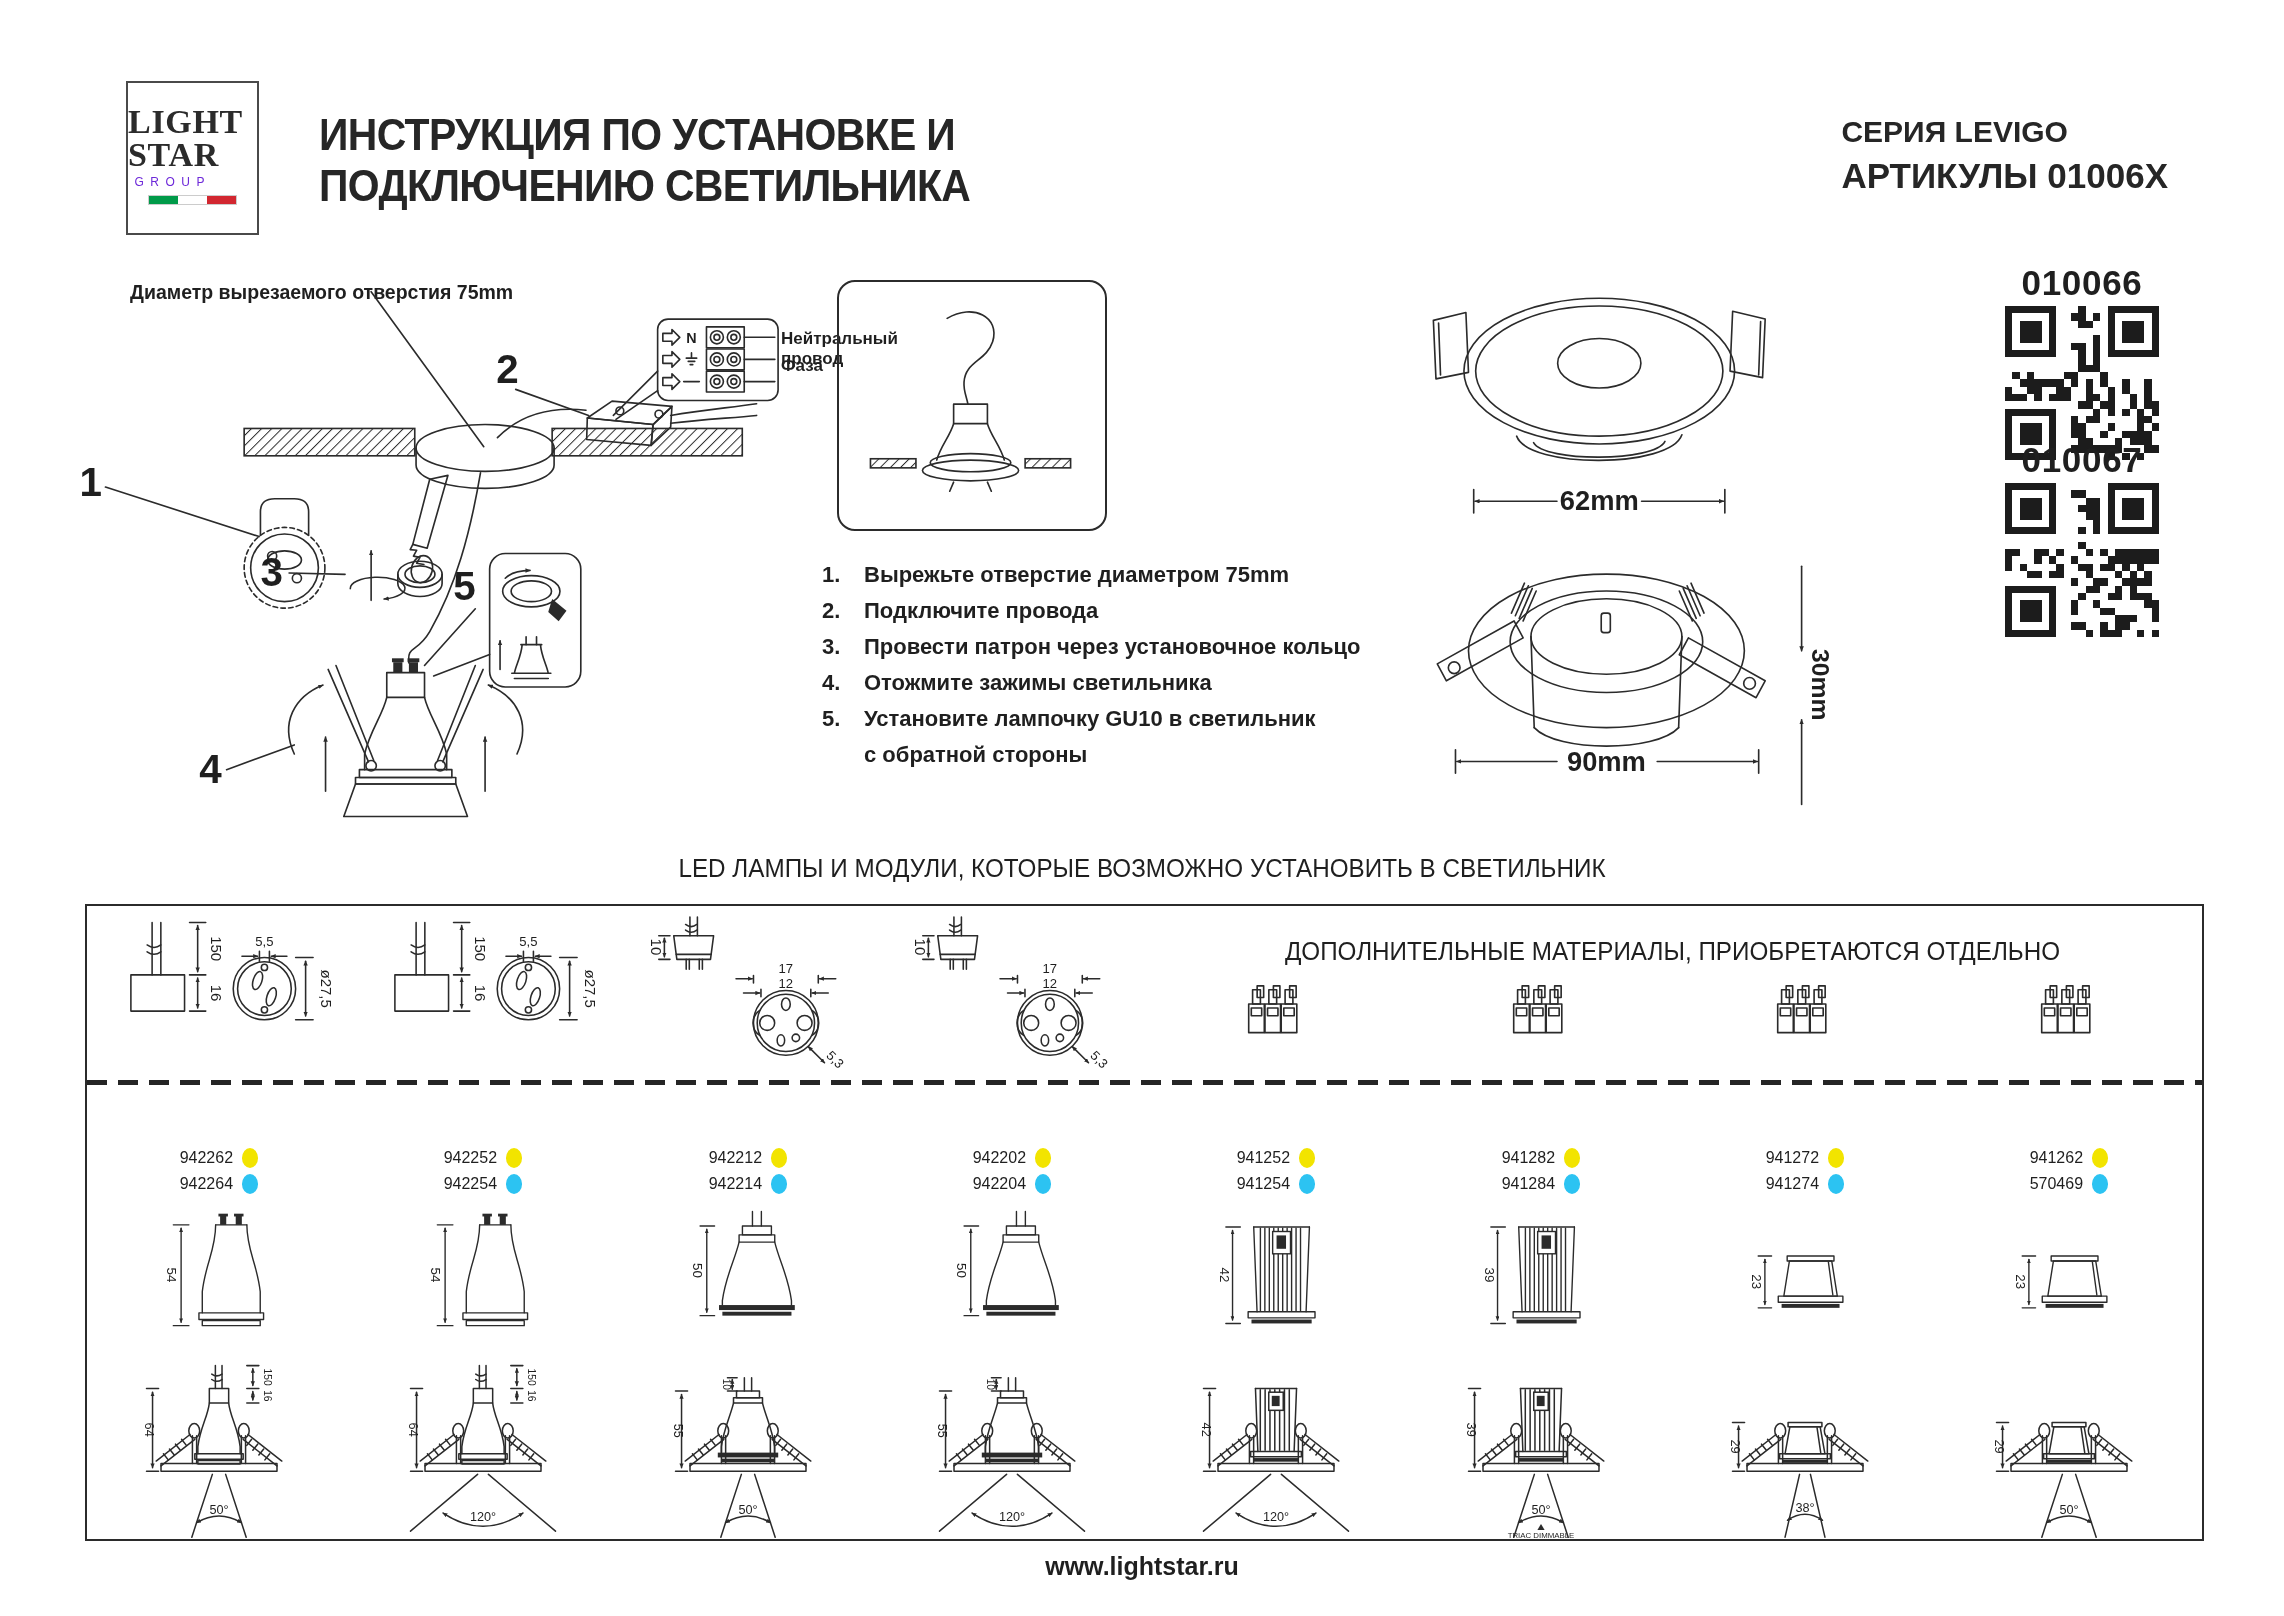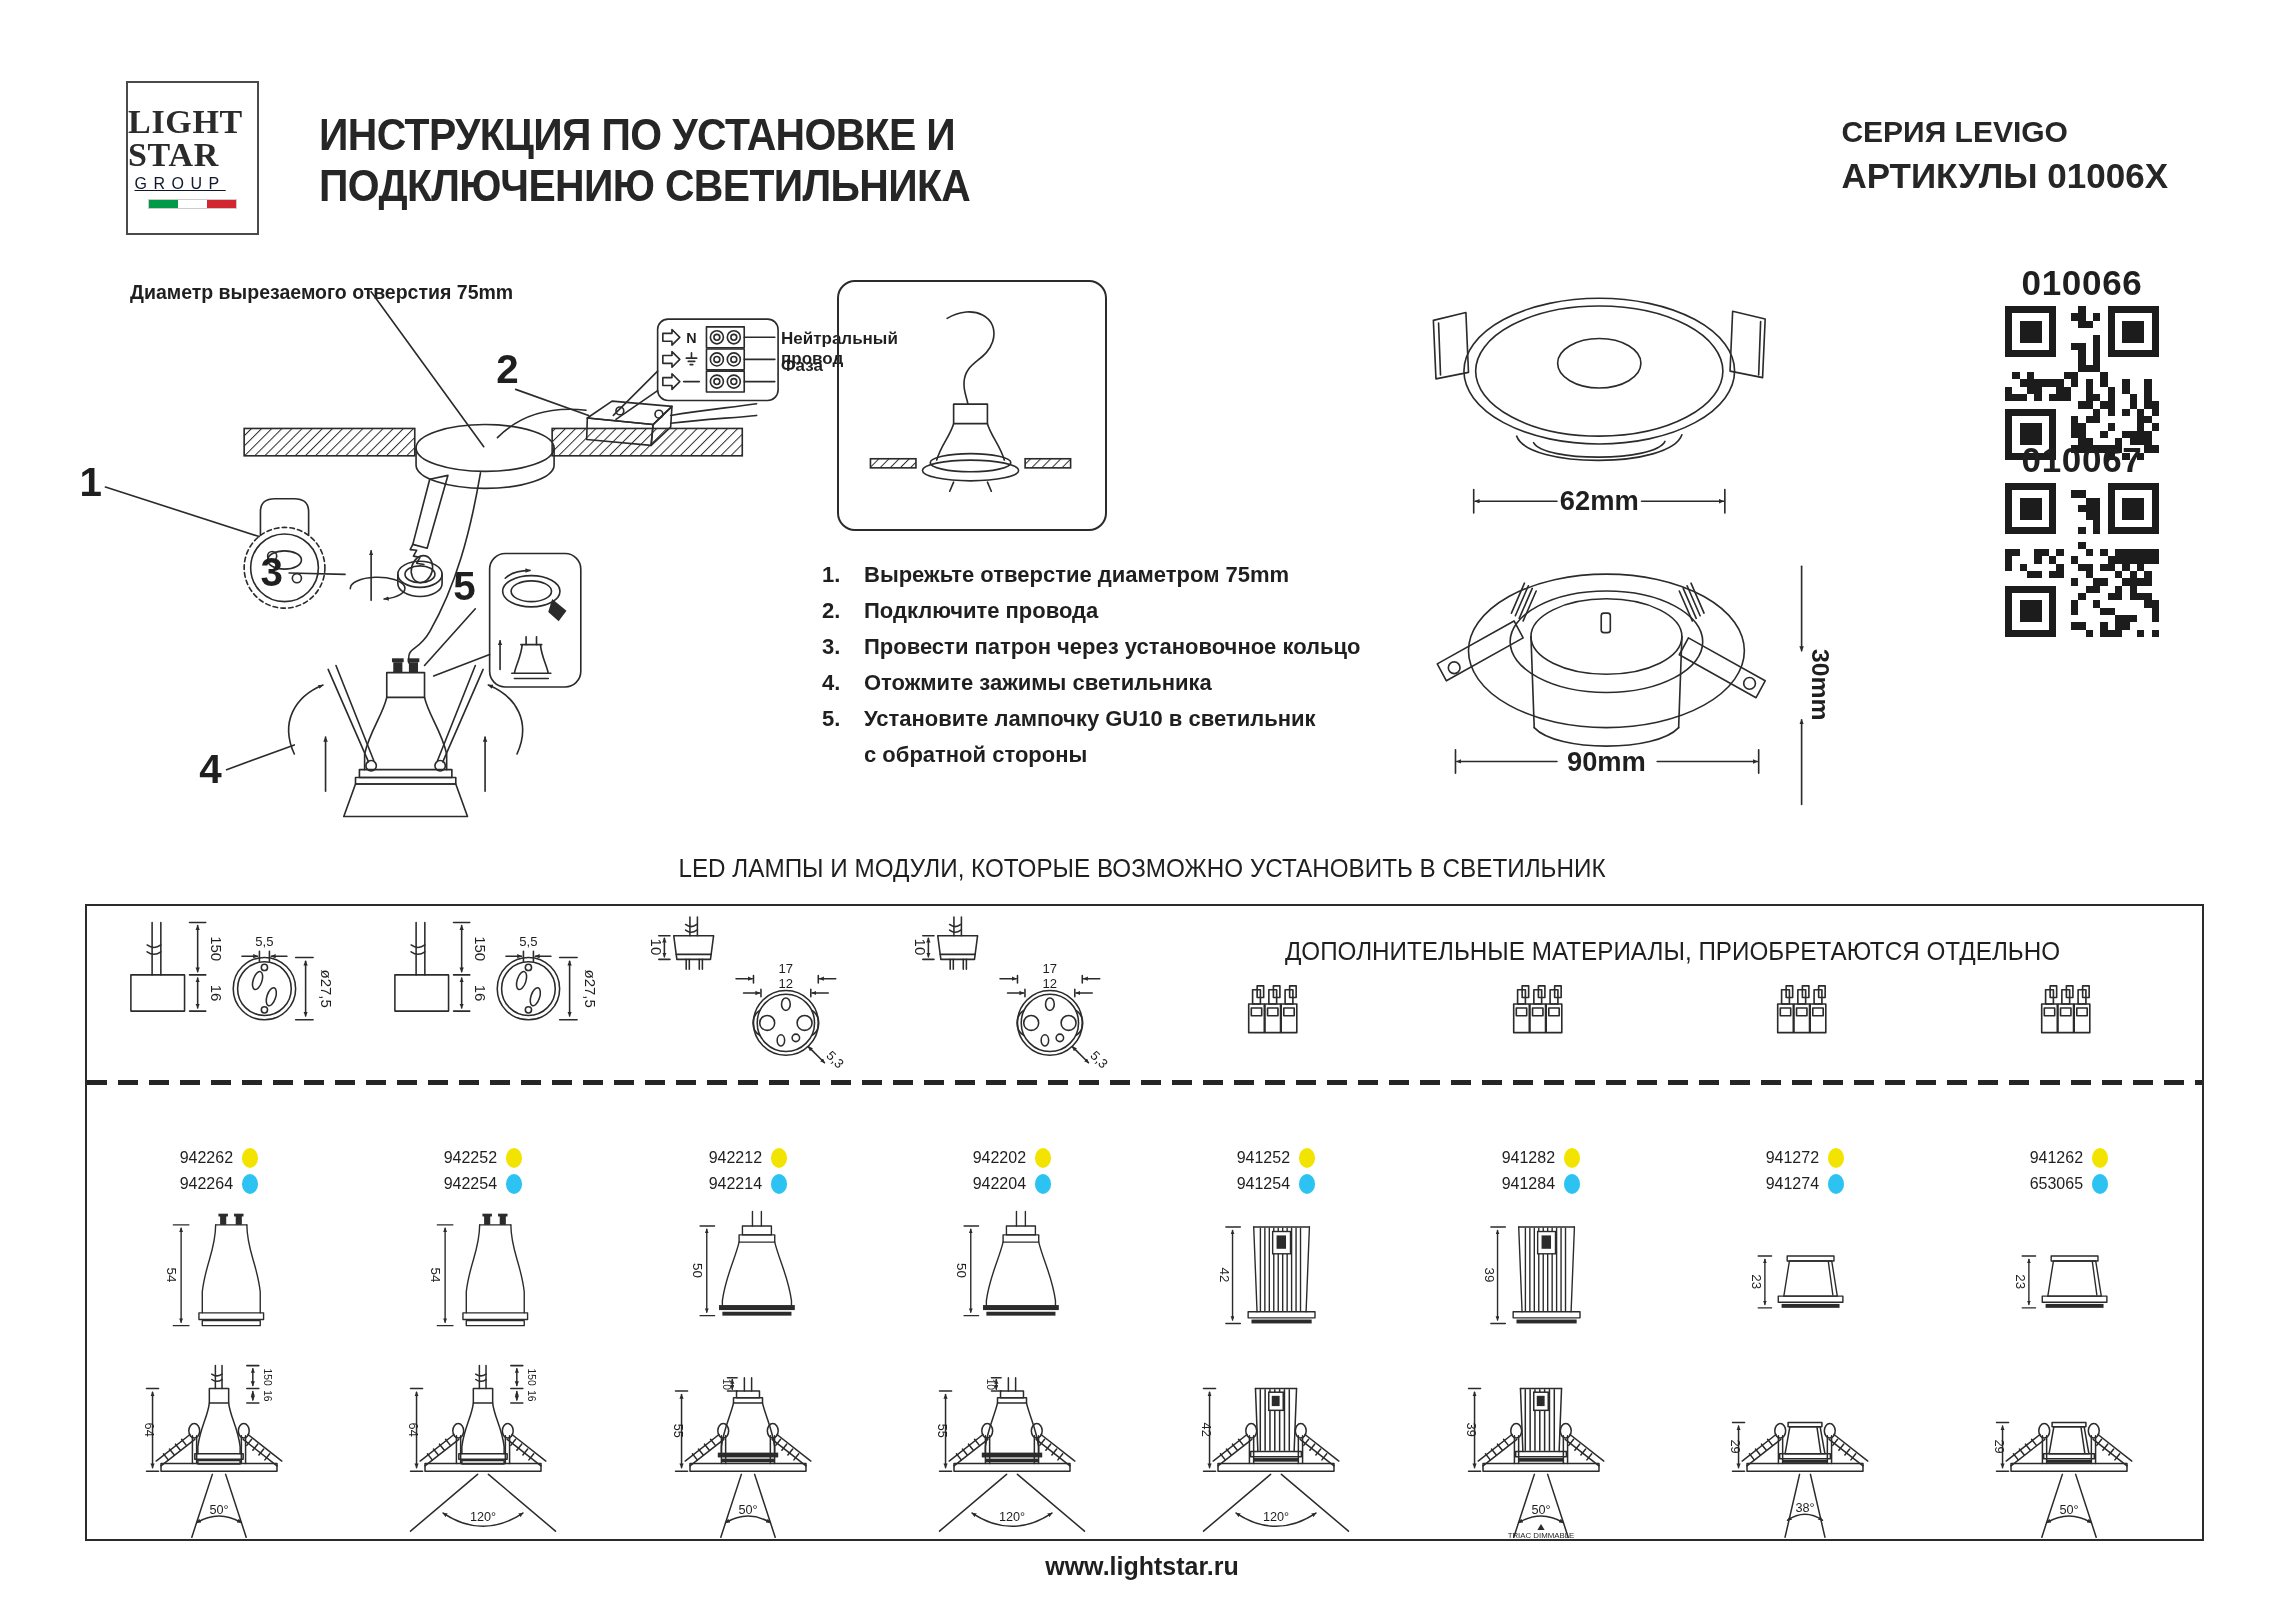--- a/index.html
+++ b/index.html
@@ -4,21 +4,21 @@
 <style>
   html,body{margin:0;padding:0;background:#e8e8e8;}
   .page{position:relative;width:2284px;height:1616px;background:#ffffff;overflow:hidden;
         font-family:"Liberation Sans",sans-serif;color:#1f1f1f;}
   .abs{position:absolute;}
 
   
   .logo-box{left:126px;top:81px;width:133px;height:154px;border:2px solid #4a4a4a;text-align:left;box-sizing:border-box;}
   .logo-word{font-family:"Liberation Serif",serif;font-weight:700;font-size:34px;line-height:33px;letter-spacing:0.7px;color:#2b2b2b;}
   .logo-word.first{margin-top:22px;}
-  .logo-group{font-size:16px;letter-spacing:6.5px;margin-top:3.9px;margin-left:6.5px;color:#0f172a;text-decoration:underline;}
+  .logo-group{font-size:12px;letter-spacing:6.5px;margin-top:3.9px;margin-left:6.5px;color:#6d28d9;}
   .logo-flag{width:87px;height:7.2px;margin:6.5px auto 0 auto;display:flex;border:0.7px solid #cccccc;}
   .logo-flag span{flex:1;}
   .main-title{left:319px;top:109px;font-size:44px;font-weight:700;line-height:51px;letter-spacing:-0.7px;
               transform:scaleX(.93);transform-origin:left top;white-space:nowrap;color:#262626;}
   .head-right{right:116px;top:115px;color:#262626;}
   .head-series{font-size:30px;font-weight:700;letter-spacing:0;}
   .head-articles{font-size:35px;font-weight:700;margin-top:6.5px;}
 
   
   .hole-note{left:130px;top:281px;font-size:19.5px;font-weight:700;}
@@ -966,21 +966,21 @@
           <svg width="78" height="59" viewBox="0 0 120 90">
             <use href="#g-term"></use>
           </svg>
         </div>
       <div class="cell zc">
         <div class="crow">
             <span class="code">941262</span>
             <span class="dot dy" style="background: rgb(242, 228, 0);"></span>
           </div>
         <div class="crow">
-            <span class="code">653065</span>
+            <span class="code">570469</span>
             <span class="dot dc" style="background: rgb(44, 195, 242);"></span>
           </div>
       </div>
       <div class="cell zl">
           <svg width="124" height="156" viewBox="0 0 220 280">
         <use href="#g-lamp-flat"></use>
         <text class="dt" x="14" y="134" transform="rotate(90 14 134)">23</text>
       </svg>
         </div>
       <div class="cell zf">

